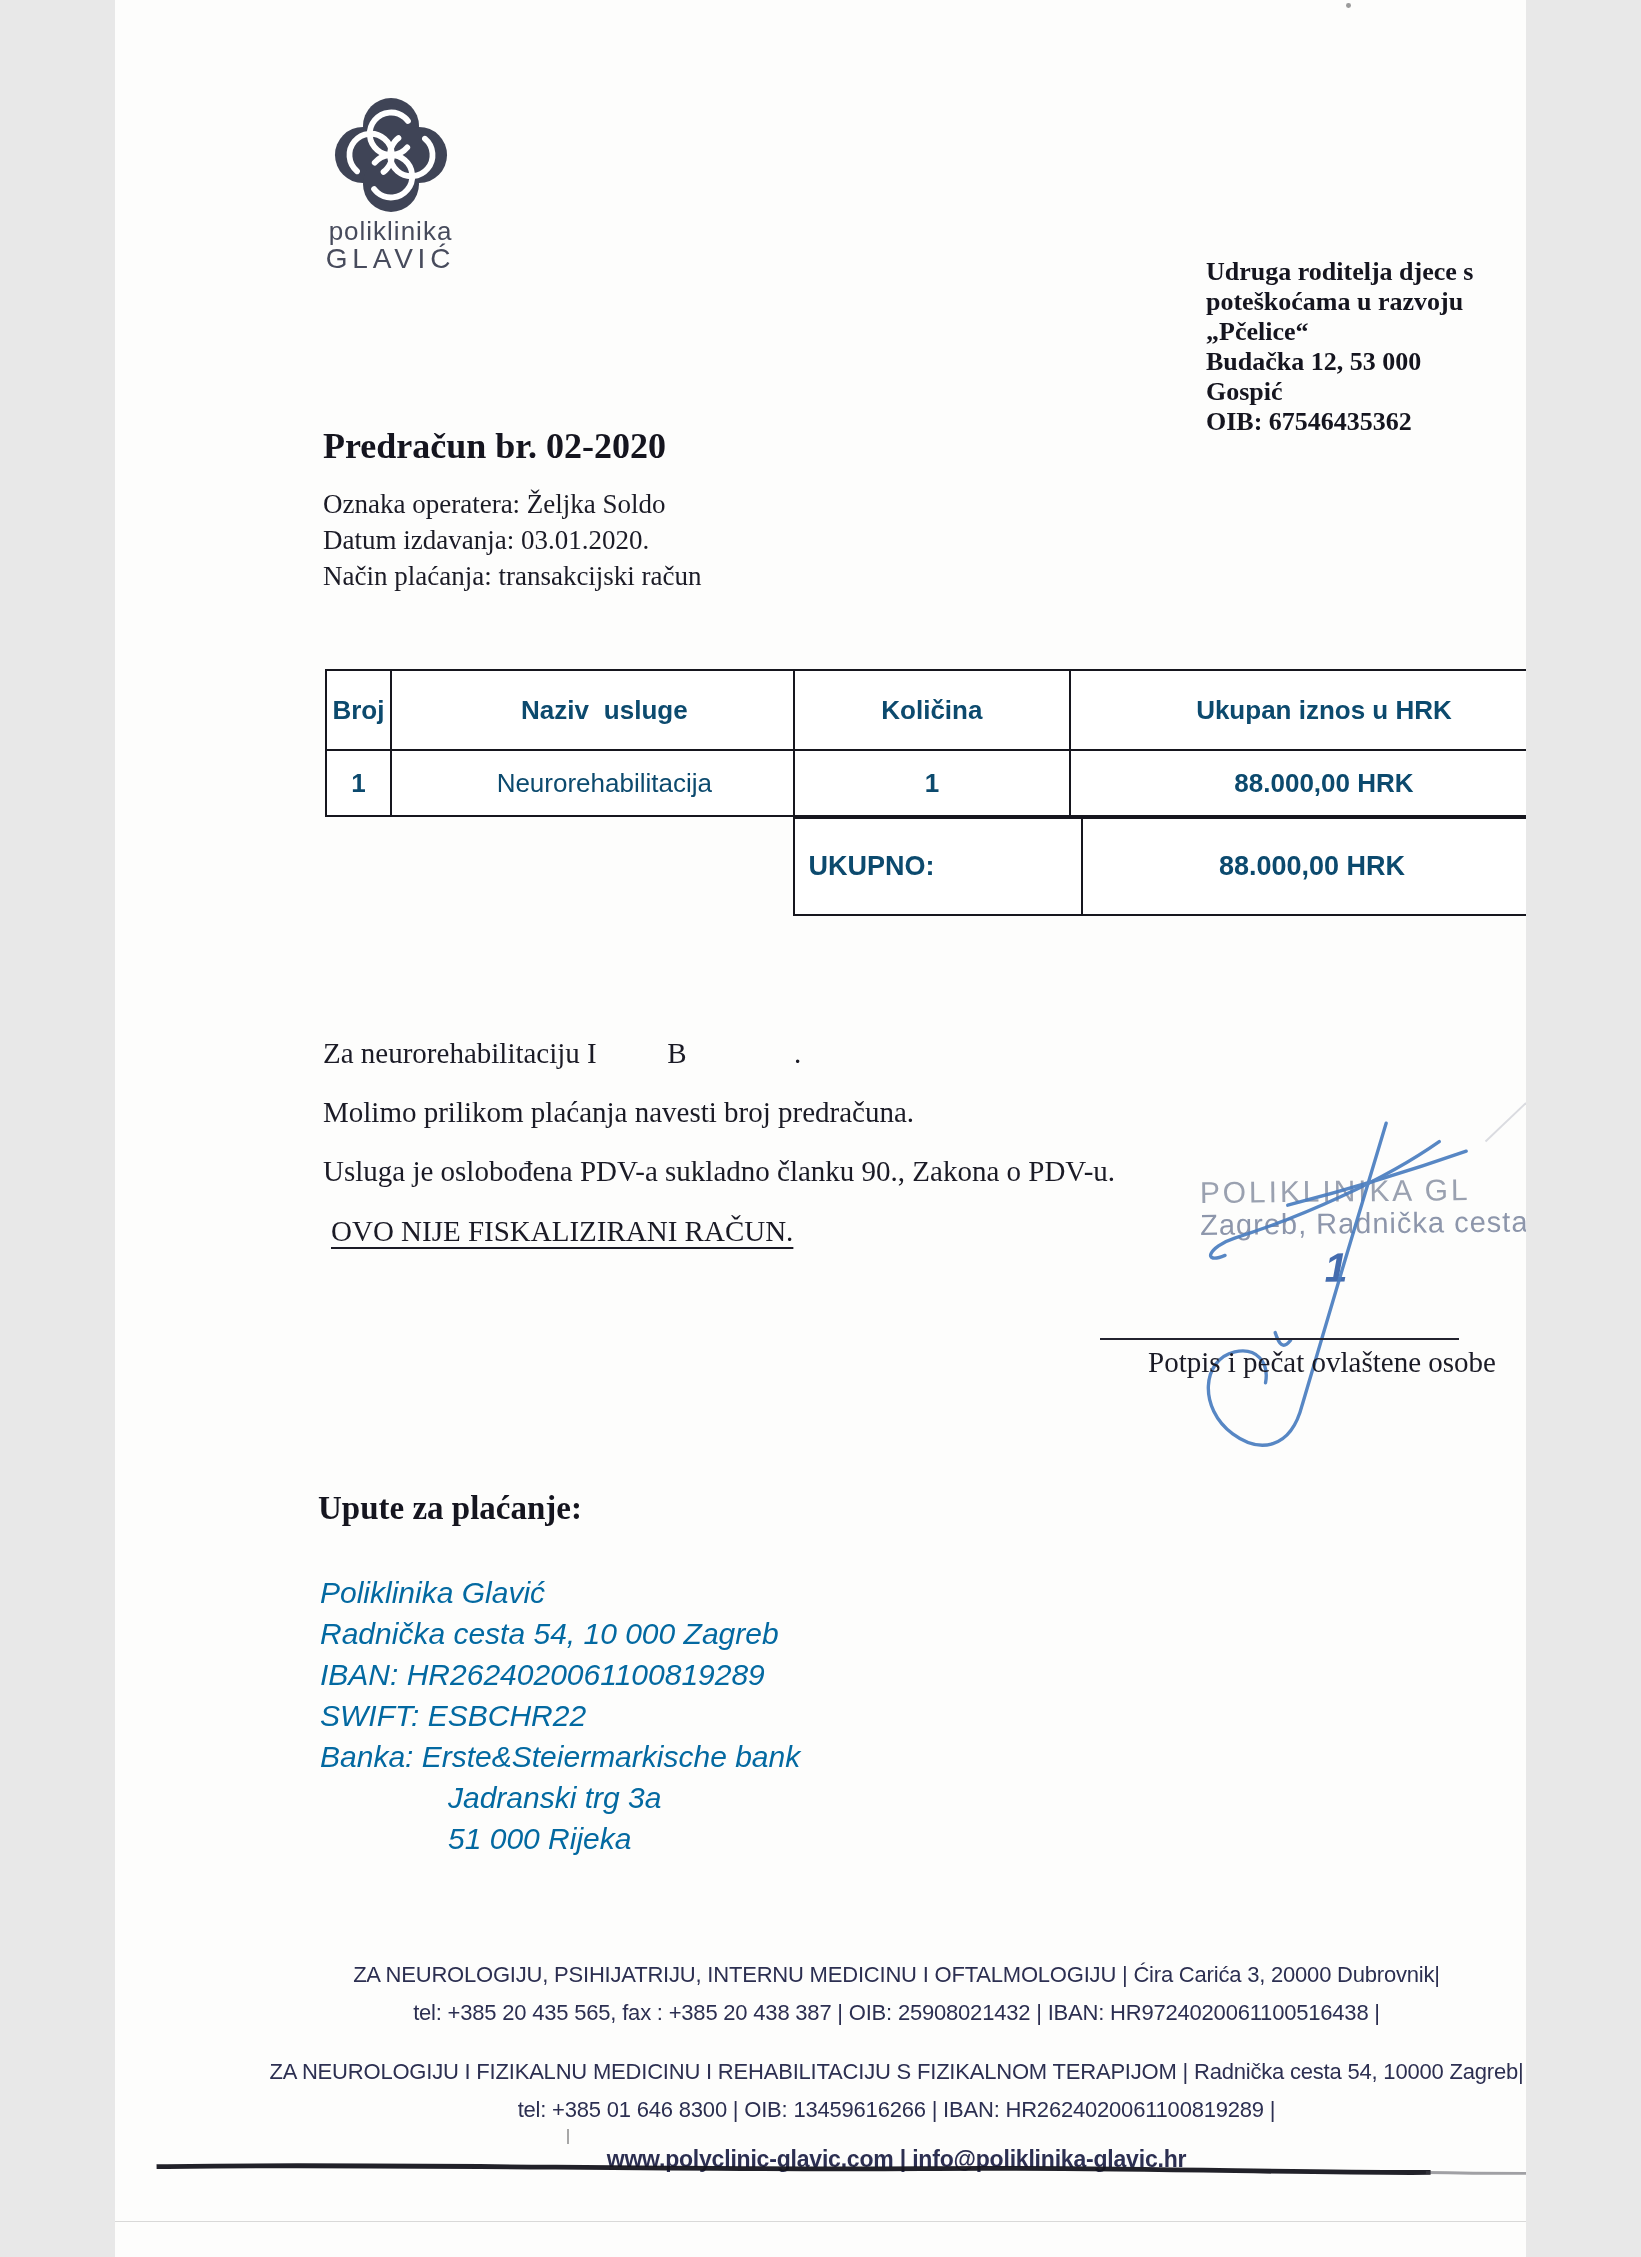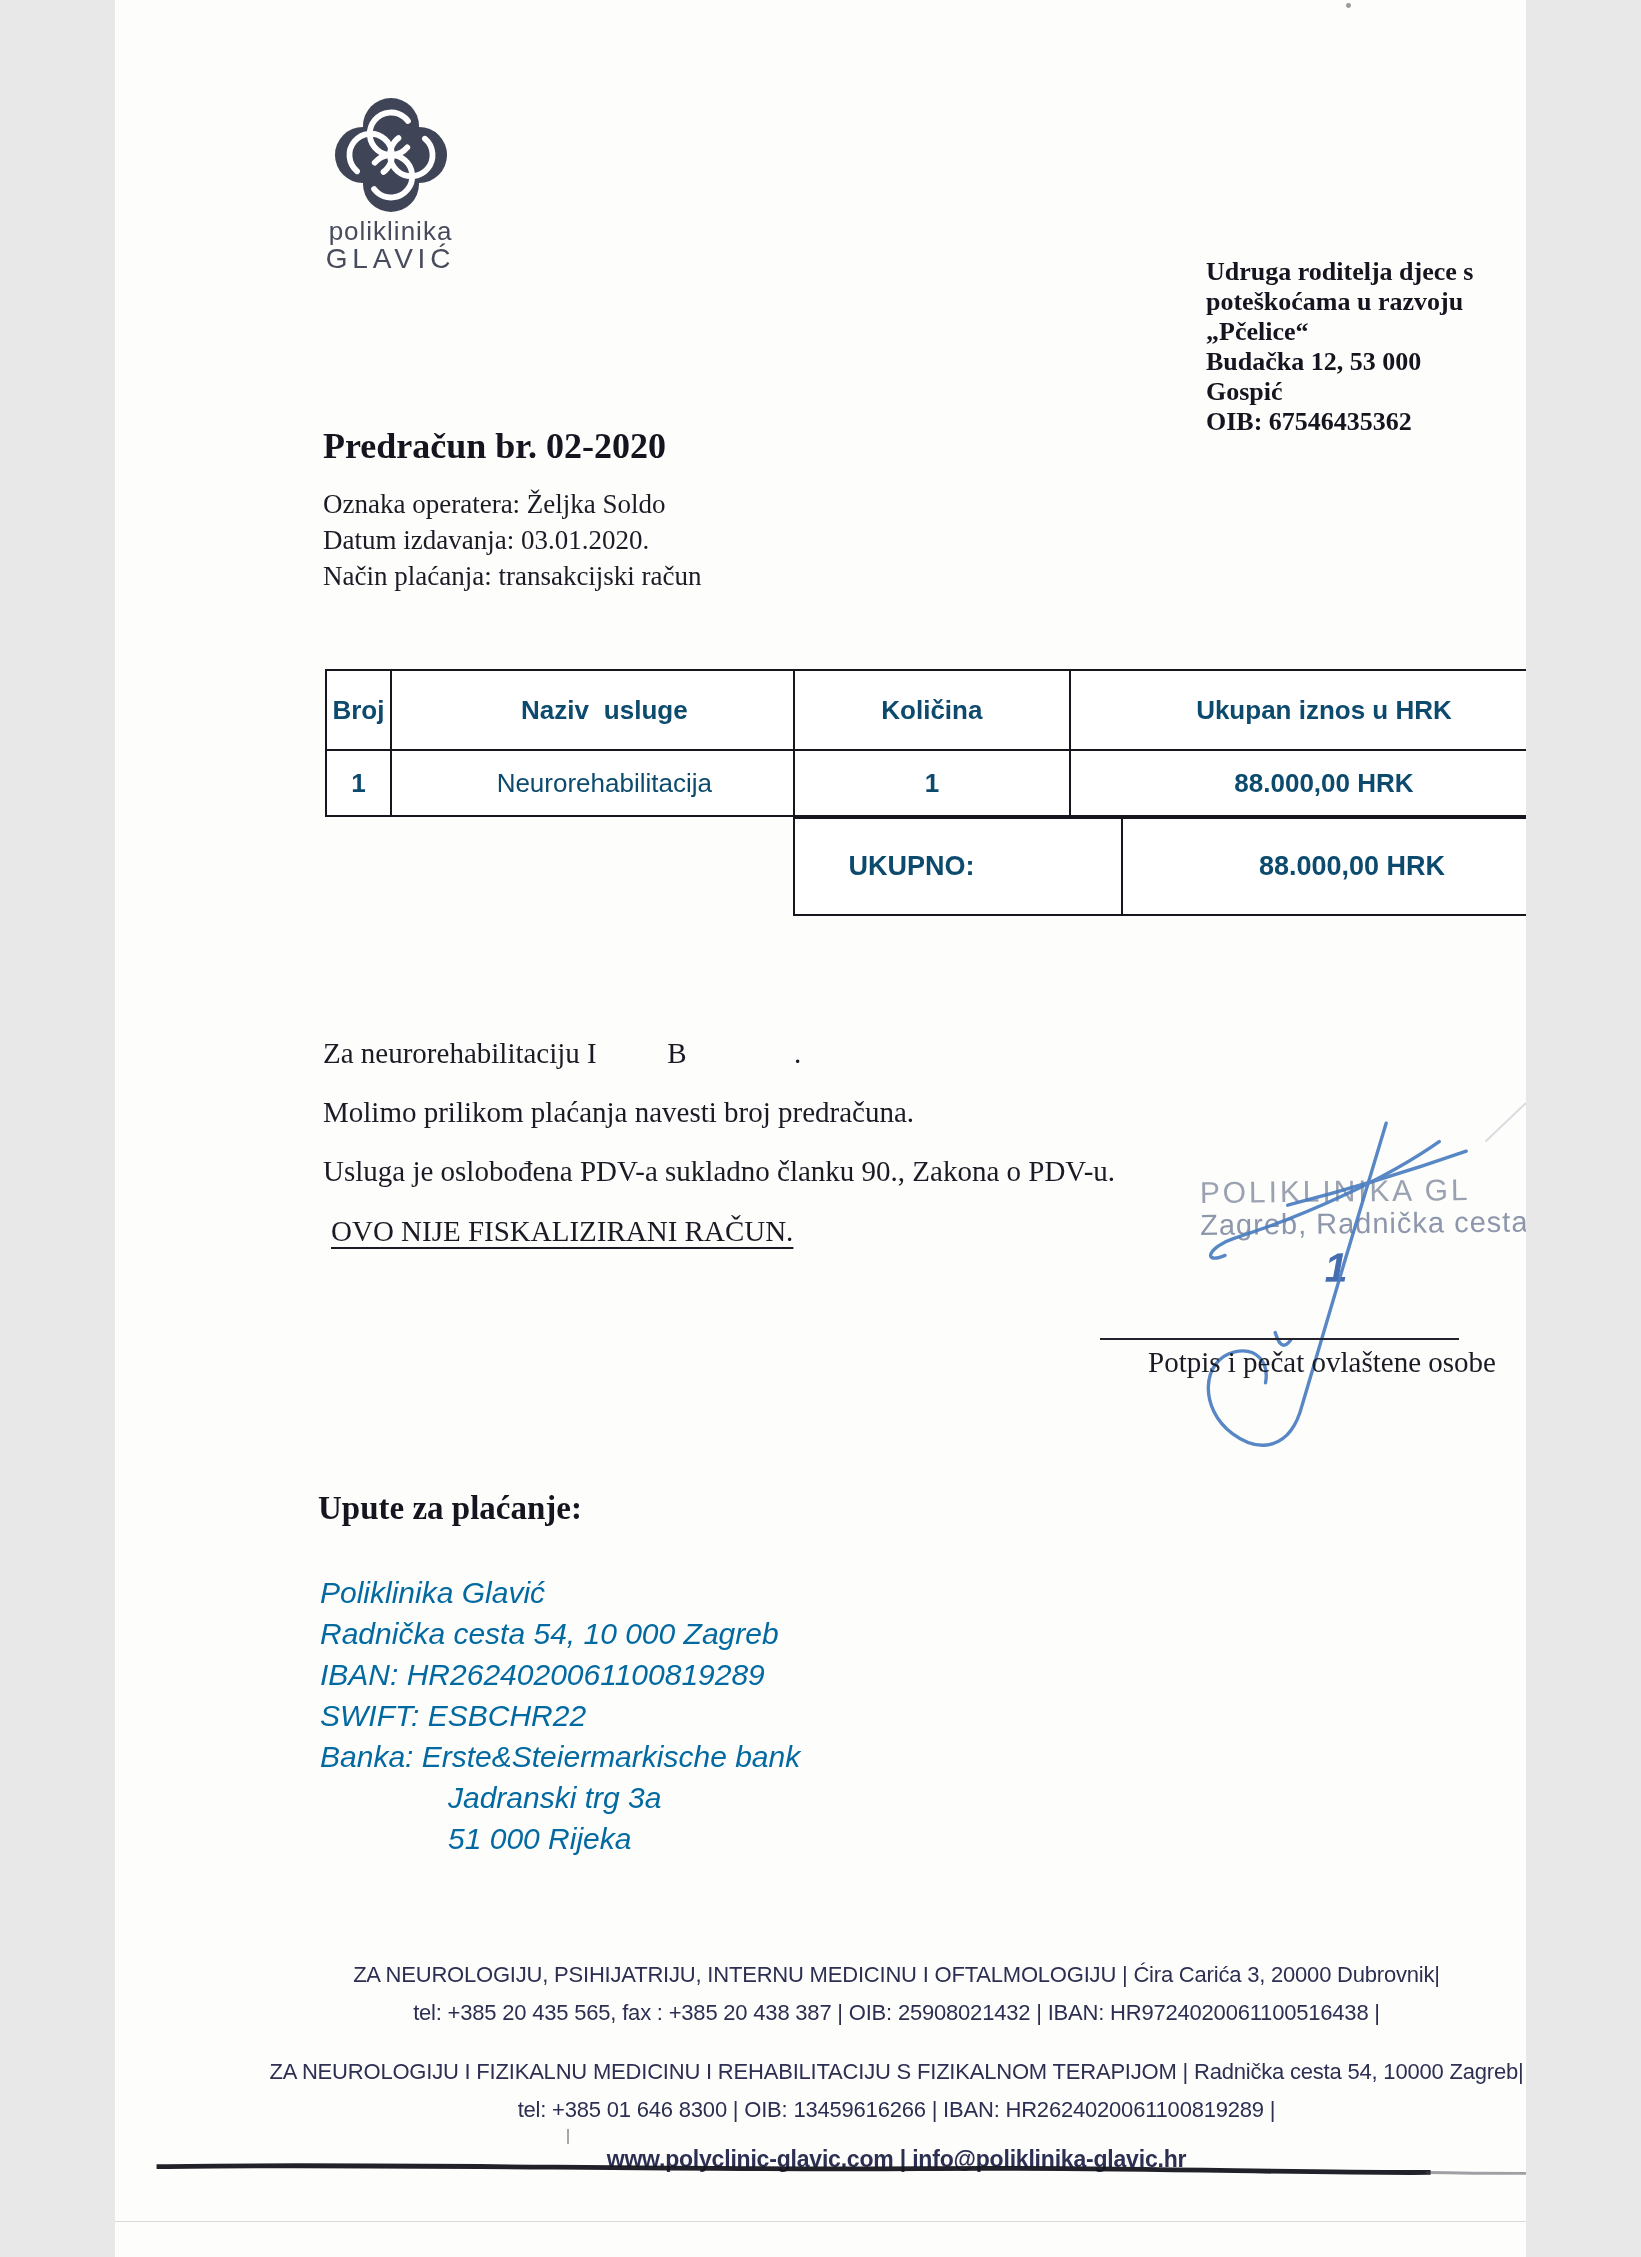--- a/index.html
+++ b/index.html
@@ -30,21 +30,21 @@
       font-family:"Liberation Sans",sans-serif;font-size:26px;color:#0c4a6e;
       border-right:2.9px solid #16161e;box-sizing:content-box;}
   .td:last-child{border-right:none;}
   .thead .td{height:78px;font-weight:bold;border-bottom:2.9px solid #16161e;}
   .tbody .td{height:64px;}
   .c1{width:66px;} .c2{width:396px;padding-left:24px;} .c3{width:288px;} .c4{width:456px;padding-left:36px;}
   .naziv{word-spacing:7.7px;}
   .bold{font-weight:bold;}
   .total-box{position:absolute;left:678px;top:817px;width:746px;height:95px;
       border:2.9px solid #16161e;display:flex;background:#fff;}
-  .total-box .td{height:95px;margin-left:40px;}
+  .total-box .td{height:95px;}
   .tc1{width:288px;justify-content:flex-start;padding-left:13.5px;box-sizing:border-box;font-weight:bold;font-size:27px;}
   .tc2{flex:1;font-weight:bold;font-size:27px;}
   
   .note{position:absolute;font-size:29px;color:#1b1b26;white-space:nowrap;}
   .underline{text-decoration:underline;text-underline-offset:5.8px;}
   
   .stamp{position:absolute;left:1085px;top:1174px;transform:rotate(-0.6deg);
     font-family:"Liberation Sans",sans-serif;white-space:nowrap;}
   .stamp-l1{font-size:30px;letter-spacing:2.9px;color:#9aa1b0;line-height:33px;}
   .stamp-l2{font-size:29px;letter-spacing:1px;color:#8d96ab;line-height:33px;}

